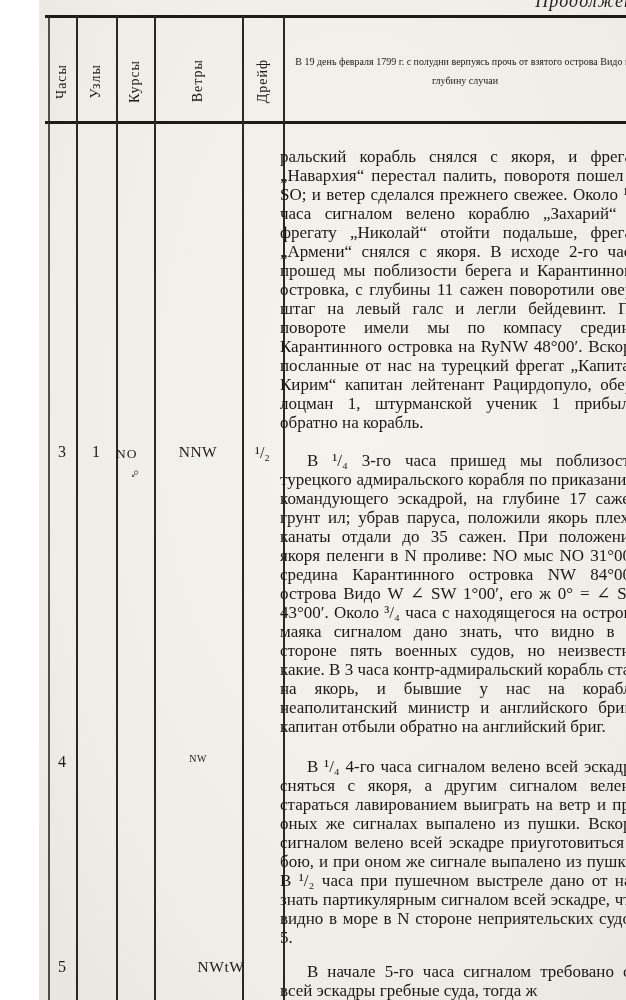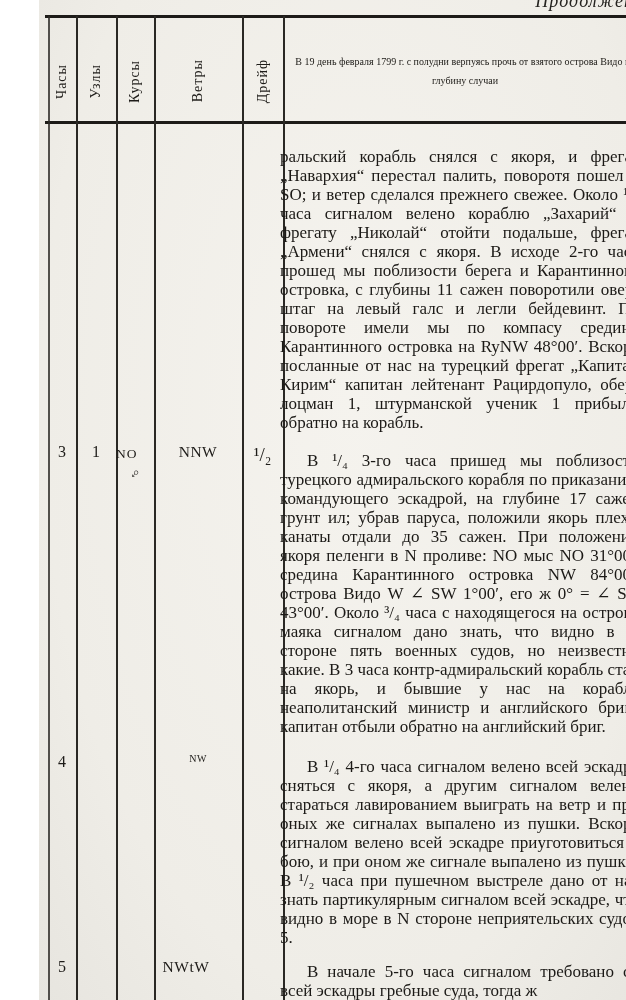--- a/index.html
+++ b/index.html
@@ -46,25 +46,25 @@
   }
   .cell{
     position:absolute;text-align:center;font-size:16px;color:#1d1b18;
   }
   .cell.hours-r2{left:9px;width:28px;top:443px;}
   .cell.knots-r2{left:37px;width:40px;top:443px;}
   .cell.course-r2{left:77px;width:20px;top:446px;font-size:13.5px;letter-spacing:1px;}
   .cell.course-sym-r2{left:77px;width:38px;top:465px;font-size:14px;}
   .course-sym-inner{display:inline-block;transform:rotate(180deg);}
   .cell.winds-r2{left:115px;width:88px;top:443px;font-size:15.5px;letter-spacing:.5px;}
-  .cell.drift-r2{left:203px;width:41px;top:444px;font-size:19px;}
+  .cell.drift-r2{left:203px;width:41px;top:444px;font-size:16px;}
   .cell.hours-r3{left:9px;width:28px;top:753px;}
   .cell.winds-r3{left:115px;width:88px;top:753px;font-size:10px;letter-spacing:.5px;}
   .cell.hours-r4{left:9px;width:28px;top:958px;}
-  .cell.winds-r4{left:103px;width:88px;top:958px;font-size:15.5px;letter-spacing:.5px;}
+  .cell.winds-r4{left:115px;width:88px;top:958px;font-size:15.5px;letter-spacing:.5px;padding-left:23px;}
   .logtext{
     position:absolute;left:241px;width:359px;
     font-size:17px;line-height:19px;
     text-align:justify;text-justify:inter-word;
     color:#1b1916;
   }
   .logtext.indent{text-indent:27px;}
   .logtext.p1{top:147px;}
   .logtext.p2{top:451px;}
   .logtext.p3{top:757px;}

